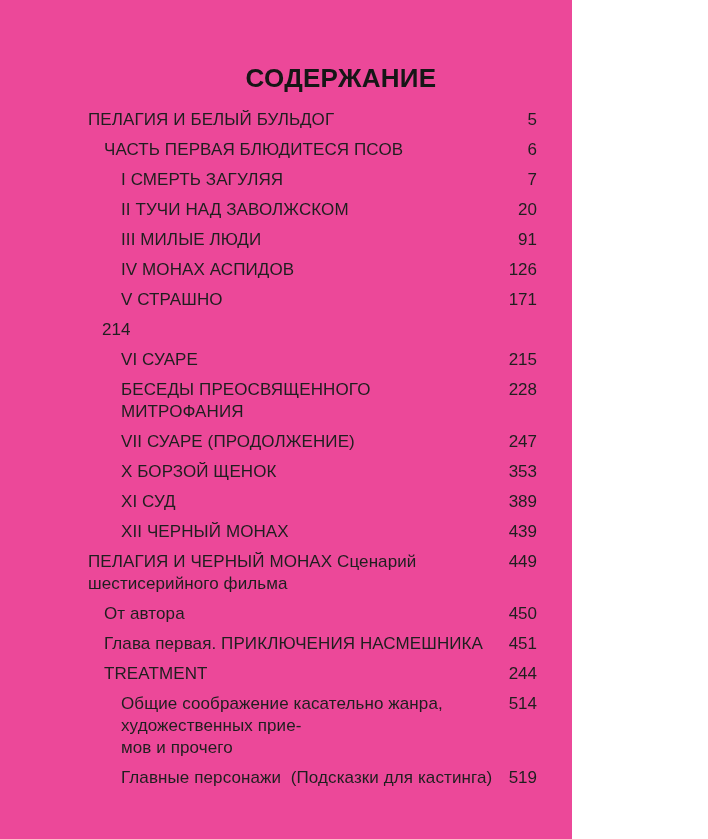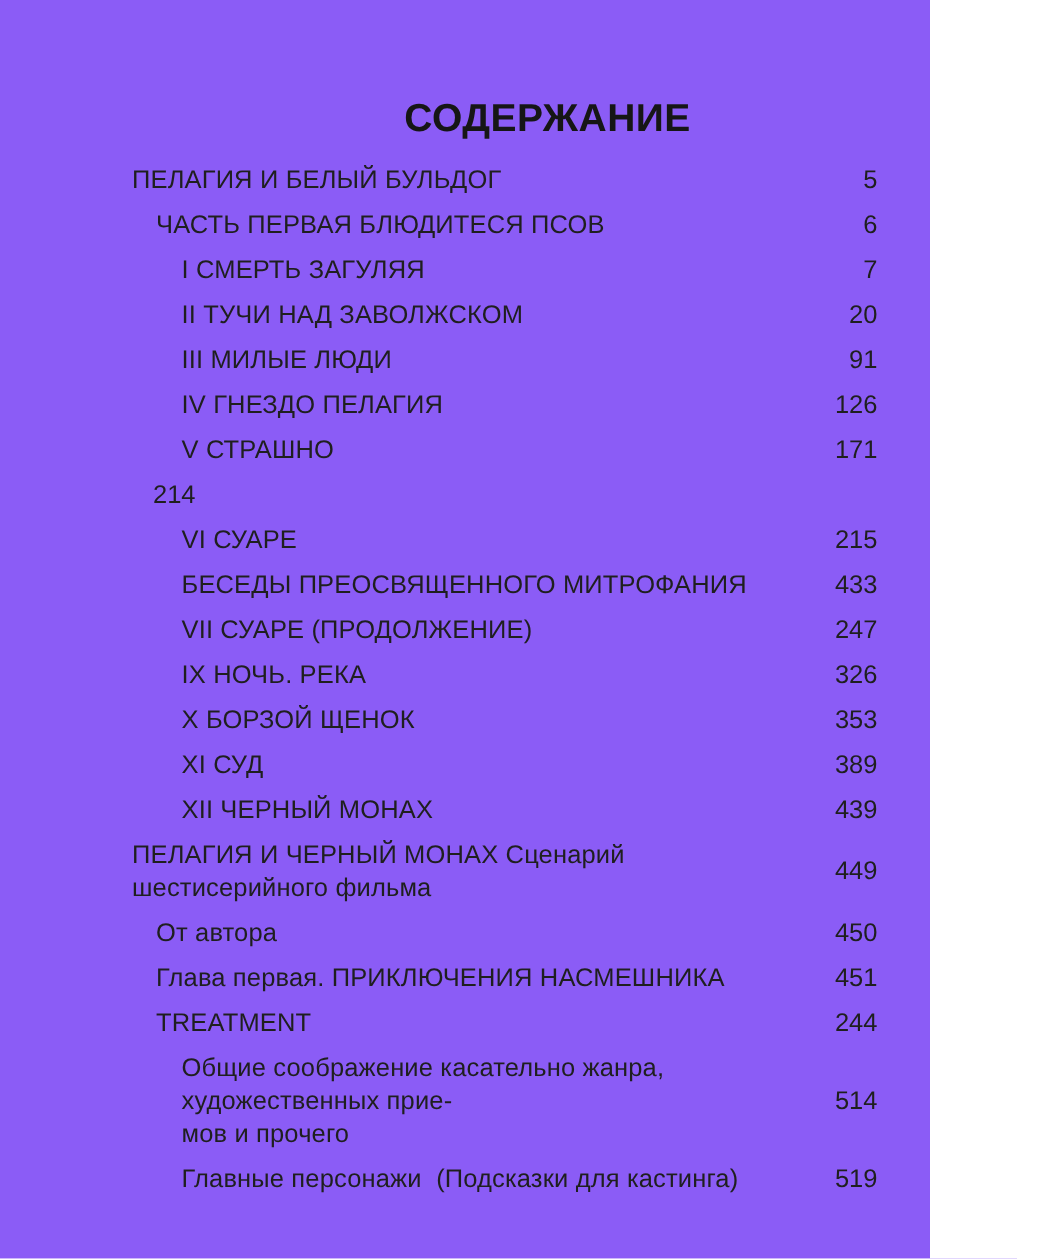--- a/index.html
+++ b/index.html
@@ -9,42 +9,42 @@
   }
   body {
     width: 708px;
     height: 839px;
     font-family: "Liberation Sans", "DejaVu Sans", sans-serif;
     color: #1f1f1f;
     overflow: hidden;
   }
   .page {
     box-sizing: border-box;
-    width: 620px;
+    width: 572px;
     height: 839px;
     padding: 62px 35px 0 88px;
-    background: #8b5cf6;
+    background: #ec4899;
   }
   .title {
     margin: 0 0 15px 0;
     padding-left: 57px;           
     text-align: center;
     font-size: 26px;
     font-weight: bold;
     letter-spacing: 0.3px;
     line-height: 32px;
     color: #161616;
   }
   .toc {
     display: block;
   }
   .row {
     display: flex;
     justify-content: space-between;
-    align-items: center;
+    align-items: flex-start;
     margin-bottom: 8px;
     cursor: default;
   }
   .row .label {
     font-size: 17px;
     line-height: 22px;
     white-space: pre-wrap;        
     letter-spacing: 0.1px;
   }
   .row .page-num {
@@ -84,53 +84,49 @@
     <span class="label">II ТУЧИ НАД ЗАВОЛЖСКОМ</span>
     <span class="page-num">20</span>
   </div>
 
   <div class="row level-2">
     <span class="label">III МИЛЫЕ ЛЮДИ</span>
     <span class="page-num">91</span>
   </div>
 
   <div class="row level-2">
-    <span class="label">IV ГНЕЗДО ПЕЛАГИЯ</span>
+    <span class="label">IV МОНАХ АСПИДОВ</span>
     <span class="page-num">126</span>
   </div>
 
   <div class="row level-2">
     <span class="label">V СТРАШНО</span>
     <span class="page-num">171</span>
   </div>
 
   <div class="row level-1">
     <span class="page-num">214</span>
   </div>
 
   <div class="row level-2">
     <span class="label">VI СУАРЕ</span>
     <span class="page-num">215</span>
   </div>
 
   <div class="row level-2">
     <span class="label">БЕСЕДЫ ПРЕОСВЯЩЕННОГО МИТРОФАНИЯ</span>
-    <span class="page-num">433</span>
+    <span class="page-num">228</span>
   </div>
 
   <div class="row level-2">
     <span class="label">VII СУАРЕ (ПРОДОЛЖЕНИЕ)</span>
     <span class="page-num">247</span>
   </div>
 
 
-  <div class="row level-2">
-    <span class="label">IX НОЧЬ. РЕКА</span>
-    <span class="page-num">326</span>
-  </div>
 
   <div class="row level-2">
     <span class="label">X БОРЗОЙ ЩЕНОК</span>
     <span class="page-num">353</span>
   </div>
 
   <div class="row level-2">
     <span class="label">XI СУД</span>
     <span class="page-num">389</span>
   </div>

